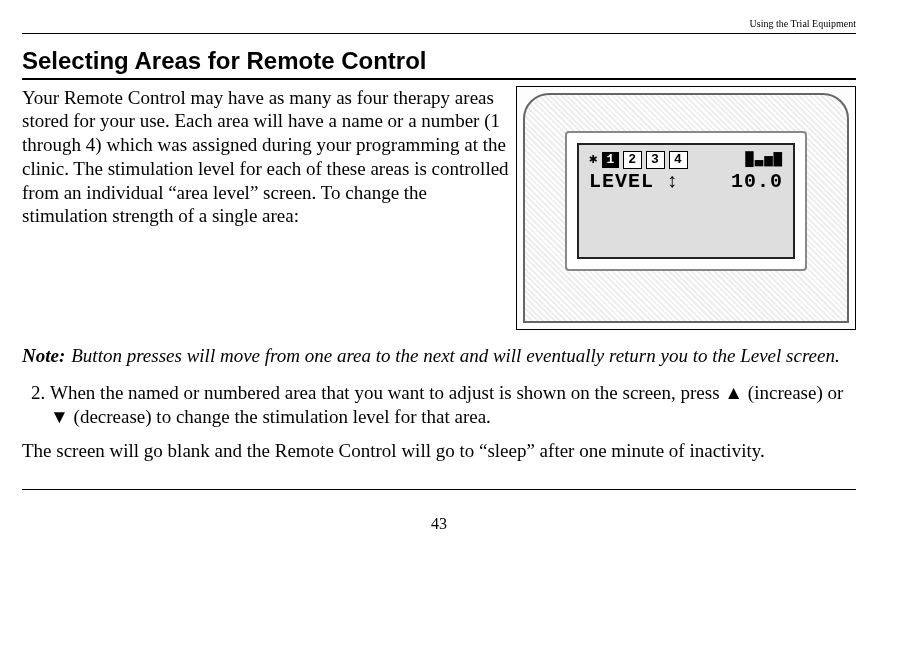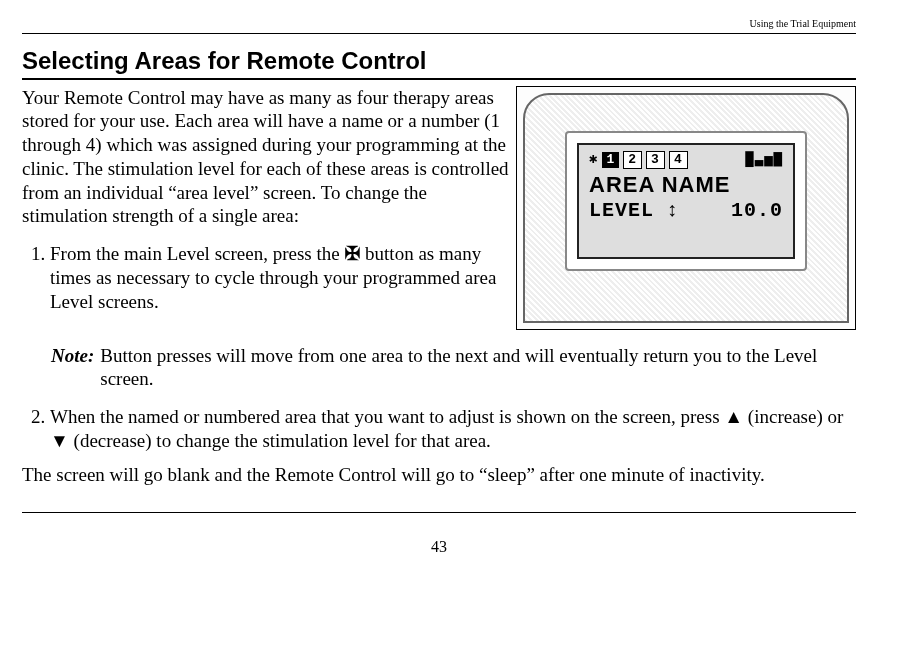--- a/index.html
+++ b/index.html
@@ -109,23 +109,23 @@
   }
   ol.steps li {
     margin-bottom: 10px;
   }
   .note {
     margin: 14px 0 14px 0;
   }
   .note-label {
     font-style: italic;
     font-weight: bold;
-    margin-left: 29px;
   }
   .note-body {
+    font-style: italic;
   }
   .note-hang {
     display: flex;
     gap: 6px;
   }
   .note-hang .note-col {
     flex:1;
   }
   .page-num {
     text-align: center;
@@ -147,40 +147,34 @@
 <div class="running-head">Using the Trial Equipment</div>
 <hr class="hr-top">
 
 <div class="heading">Selecting Areas for Remote Control</div>
 <hr class="hr-heading">
 
 <div class="intro-block">
   <div class="intro-text">
     <div>Your Remote Control may have as many as four therapy areas stored for your use. Each area will have a name or a number (1 through 4) which was assigned during your programming at the clinic. The stimulation level for each of these areas is controlled from an individual “area level” screen. To change the stimulation strength of a single area:</div>
 
-    <ol class="steps" start="1">
-      <li>
-        <span>From the main Level screen, press the </span><span class="area-btn">✠</span><span> button as many times as necessary to cycle through your programmed area Level screens.</span>
-      </li>
-    </ol>
   </div>
 
   <div class="figure">
     <div class="device">
       <div class="device-inner">
         <div class="lcd">
           <div class="lcd-row1">
             <span>✱</span>
             <span class="lcd-tab">1</span>
             <span class="lcd-tab off">2</span>
             <span class="lcd-tab off">3</span>
             <span class="lcd-tab off">4</span>
             <span class="lcd-sig">█▃▅▇</span>
           </div>
-          <div class="lcd-big">AREA NAME</div>
           <div class="lcd-level">
             <span>LEVEL</span>
             <span style="margin-left:12px">↕</span>
             <span class="val">10.0</span>
           </div>
         </div>
       </div>
     </div>
   </div>
 </div>

